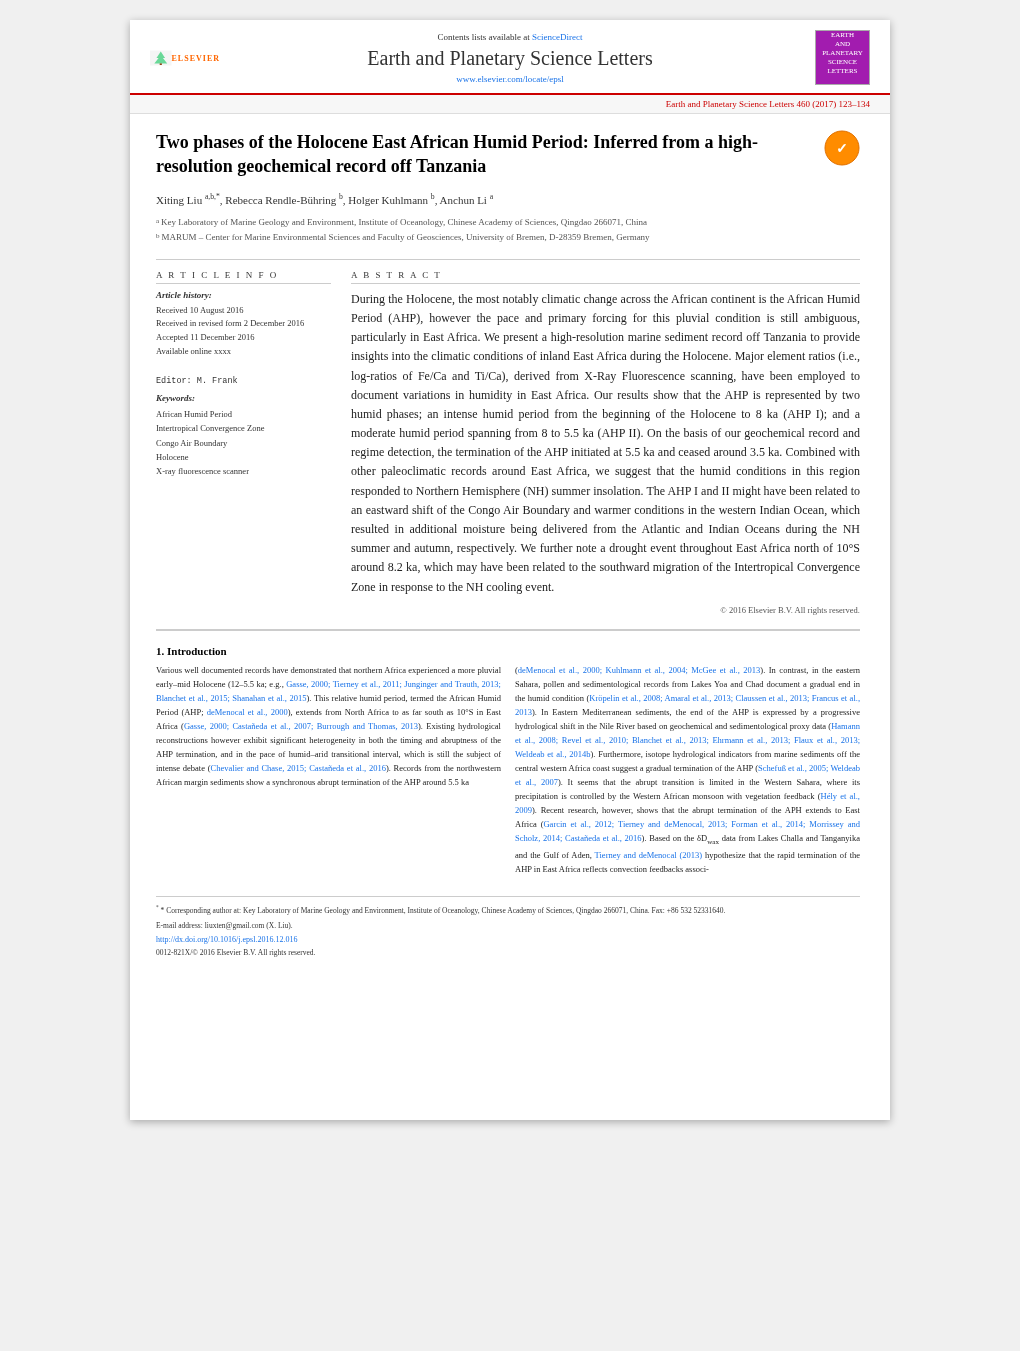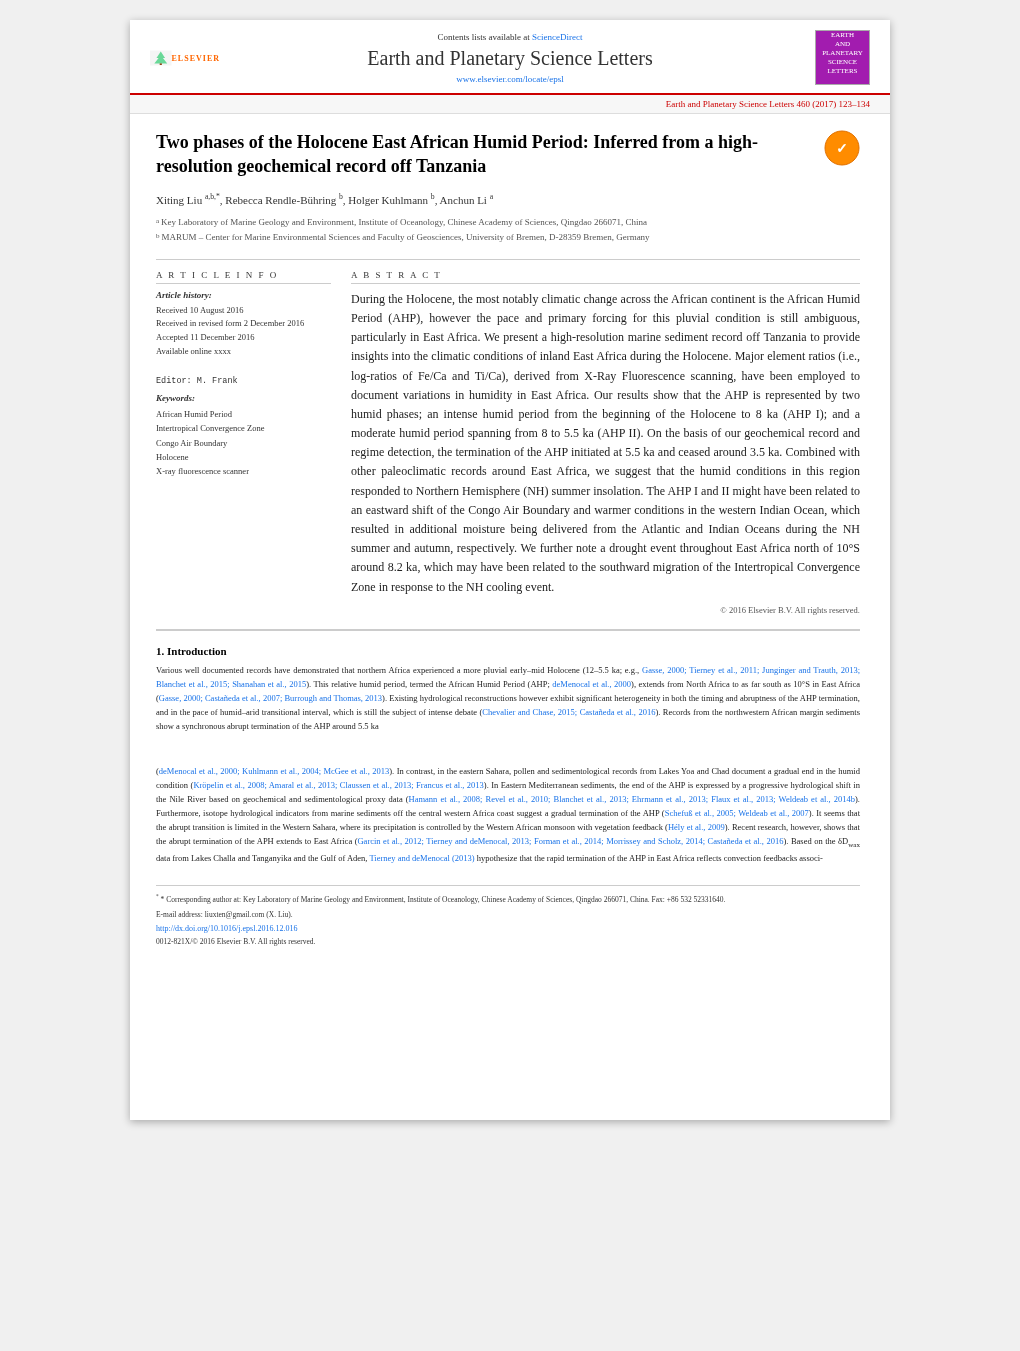--- a/index.html
+++ b/index.html
@@ -210,22 +210,21 @@
     }
     
     .body-divider {
       border: none;
       border-top: 2px solid #ccc;
       margin: 14px 0;
     }
     
     .body-two-col {
       display: flex;
-      gap: 23px;
-      flex-direction: column;
+      gap: 14px;
     }
     .body-col {
       flex: 1;
     }
     .section-heading {
       font-size: 11px;
       font-weight: bold;
       color: #000;
       margin-bottom: 6px;
     }

